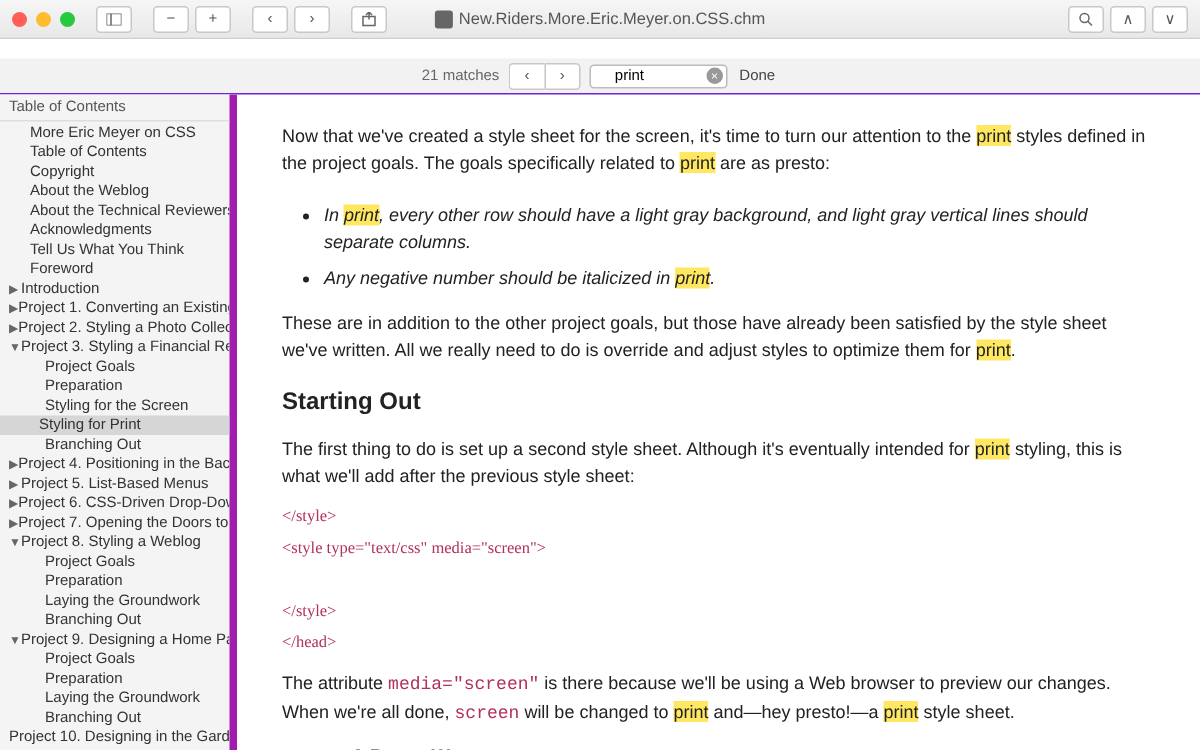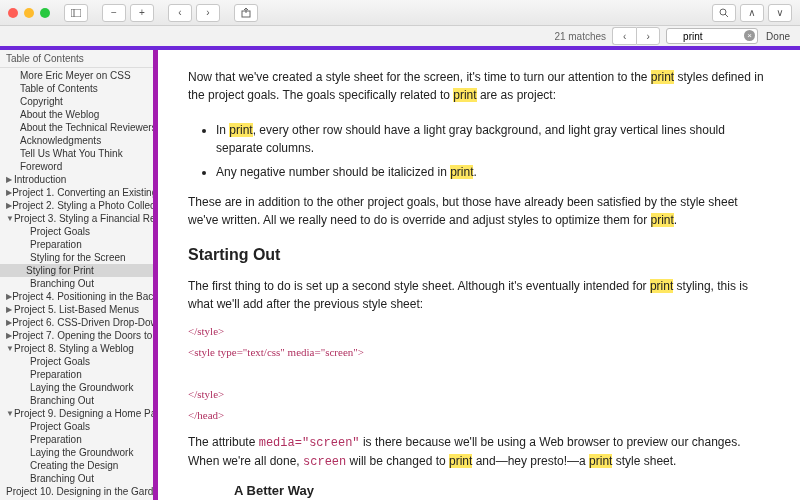--- a/index.html
+++ b/index.html
@@ -7,42 +7,42 @@
 .titlebar { height: 26px; background: linear-gradient(#f6f6f6,#e8e8e8); border-bottom: 1px solid #cfcfcf; display: flex; align-items: center; padding: 0 8px; position: relative; }
 .traffic { display: flex; gap: 6px; }
 .dot { width: 10px; height: 10px; border-radius: 50%; }
 .dot.r { background: #ff5f57; } .dot.y { background: #febc2e; } .dot.g { background: #28c840; }
 .tb-group { display: flex; gap: 4px; margin-left: 14px; }
 .tb-btn { width: 24px; height: 18px; background: #fff; border: 1px solid #c8c8c8; border-radius: 3px; display: flex; align-items: center; justify-content: center; font-size: 10px; color: #555; }
 .title { position: absolute; left: 50%; transform: translateX(-50%); font-size: 11px; color: #555; display: flex; align-items: center; gap: 4px; }
 .title-icon { width: 12px; height: 12px; background: #666; border-radius: 2px; }
 .tb-right { margin-left: auto; display: flex; gap: 4px; }
 
-.findbar { height: 24px; background: #f2f2f2; border-bottom: 4px solid #6d28d9; display: flex; align-items: center; justify-content: flex-end; padding: 0 8px; gap: 6px; font-size: 10px; color: #666; }
+.findbar { height: 24px; background: #f2f2f2; border-bottom: 1px solid #6d28d9; display: flex; align-items: center; justify-content: center; padding: 0 8px; gap: 6px; font-size: 10px; color: #666; margin-top: 13px; }
 .fb-nav { display: flex; }
 .fb-nav .tb-btn:first-child { border-radius: 3px 0 0 3px; border-right: none; }
 .fb-nav .tb-btn:last-child { border-radius: 0 3px 3px 0; }
 .fb-search { width: 92px; height: 16px; border: 1px solid #bbb; border-radius: 3px; padding: 0 14px 0 16px; font-size: 10px; background: #fff; position: relative; }
 .fb-search-wrap { position: relative; }
 .fb-search-wrap .mag { position: absolute; left: 4px; top: 2px; font-size: 9px; color: #888; }
 .fb-search-wrap .clr { position: absolute; right: 3px; top: 2px; width: 11px; height: 11px; background: #999; border-radius: 50%; color: #fff; font-size: 8px; text-align: center; line-height: 11px; }
 .done { color: #444; padding: 0 2px; }
 
 .main { display: flex; height: calc(500px - 26px - 24px); }
 .sidebar { width: 158px; background: #f4f4f4; border-right: 5px solid #a21caf; overflow: hidden; font-size: 10px; color: #333; }
 .sb-header { padding: 3px 6px; border-bottom: 1px solid #ddd; color: #555; }
 .sb-list { padding: 1px 0; }
 .sb-item { padding: 1px 4px 1px 6px; white-space: nowrap; overflow: hidden; text-overflow: ellipsis; cursor: default; display: flex; align-items: center; }
 .sb-item .tri { width: 8px; display: inline-block; font-size: 8px; color: #666; }
 .sb-item.active { background: #d6d6d6; padding-left: 26px; }
 .indent1 { padding-left: 20px; } .indent2 { padding-left: 30px; }
 
 .content { flex: 1; padding: 18px 30px; overflow-y: auto; font-size: 12px; line-height: 1.5; color: #222; font-family: Verdana, Arial, sans-serif; }
 .content p { margin-bottom: 10px; }
-.content ul { margin: 17px 0 12px 28px; }
+.content ul { margin: 17px 0 12px 28px; font-style: italic; }
 .content li { margin-bottom: 6px; }
 .content h2 { font-size: 16px; font-weight: bold; margin: 14px 0 10px; }
 .content h3 { font-size: 13px; font-weight: bold; margin: 8px 18px; }
 .hl { background: #ffe761; }
 .code { font-family: Liberation Serif, serif; color: #b03060; font-size: 11px; display: block; margin: 4px 0; }
 .codeinline { font-family: "Courier New", monospace; color: #b03060; }
 </style>
 </head>
 <body>
 
@@ -70,20 +70,24 @@
   </div>
   <div class="tb-group">
     <div class="tb-btn">
         <svg width="10" height="10">
           <rect x="1" y="3" width="8" height="6" fill="none" stroke="#666"></rect>
           <line x1="5" y1="0" x2="5" y2="5" stroke="#666"></line>
           <polyline points="3,2 5,0 7,2" fill="none" stroke="#666"></polyline>
         </svg>
       </div>
   </div>
+  <div class="title">
+    <span class="title-icon"></span>
+    <span>New.Riders.More.Eric.Meyer.on.CSS.chm</span>
+  </div>
   <div class="tb-right">
     <div class="tb-btn">
         <svg width="10" height="10">
           <circle cx="4" cy="4" r="3" fill="none" stroke="#666"></circle>
           <line x1="6" y1="6" x2="9" y2="9" stroke="#666"></line>
         </svg>
       </div>
     <div class="tb-btn">∧</div>
     <div class="tb-btn">∨</div>
   </div>
@@ -201,32 +205,29 @@
         <div class="sb-item indent2">
           <span>Project Goals</span>
         </div>
         <div class="sb-item indent2">
           <span>Preparation</span>
         </div>
         <div class="sb-item indent2">
           <span>Laying the Groundwork</span>
         </div>
         <div class="sb-item indent2">
-          <span>Creating the Design</span>
-        </div>
-        <div class="sb-item indent2">
           <span>Branching Out</span>
         </div>
         <div class="sb-item">
           <span>Project 10. Designing in the Garden</span>
         </div>
       </div>
   </div>
   <div class="content">
-    <p><span>Now that we've created a style sheet for the screen, it's time to turn our attention to the </span><span class="hl">print</span><span> styles defined in the project goals. The goals specifically related to </span><span class="hl">print</span><span> are as project:</span></p>
+    <p><span>Now that we've created a style sheet for the screen, it's time to turn our attention to the </span><span class="hl">print</span><span> styles defined in the project goals. The goals specifically related to </span><span class="hl">print</span><span> are as presto:</span></p>
     <ul>
       <li><span>In </span><span class="hl">print</span><span>, every other row should have a light gray background, and light gray vertical lines should separate columns.</span></li>
       <li><span>Any negative number should be italicized in </span><span class="hl">print</span><span>.</span></li>
     </ul>
     <p><span>These are in addition to the other project goals, but those have already been satisfied by the style sheet we've written. All we really need to do is override and adjust styles to optimize them for </span><span class="hl">print</span><span>.</span></p>
     <h2>Starting Out</h2>
     <p><span>The first thing to do is set up a second style sheet. Although it's eventually intended for </span><span class="hl">print</span><span> styling, this is what we'll add after the previous style sheet:</span></p>
     <span class="code">&lt;/style&gt;</span>
     <span class="code">&lt;style type="text/css" media="screen"&gt;</span>
     <br>

